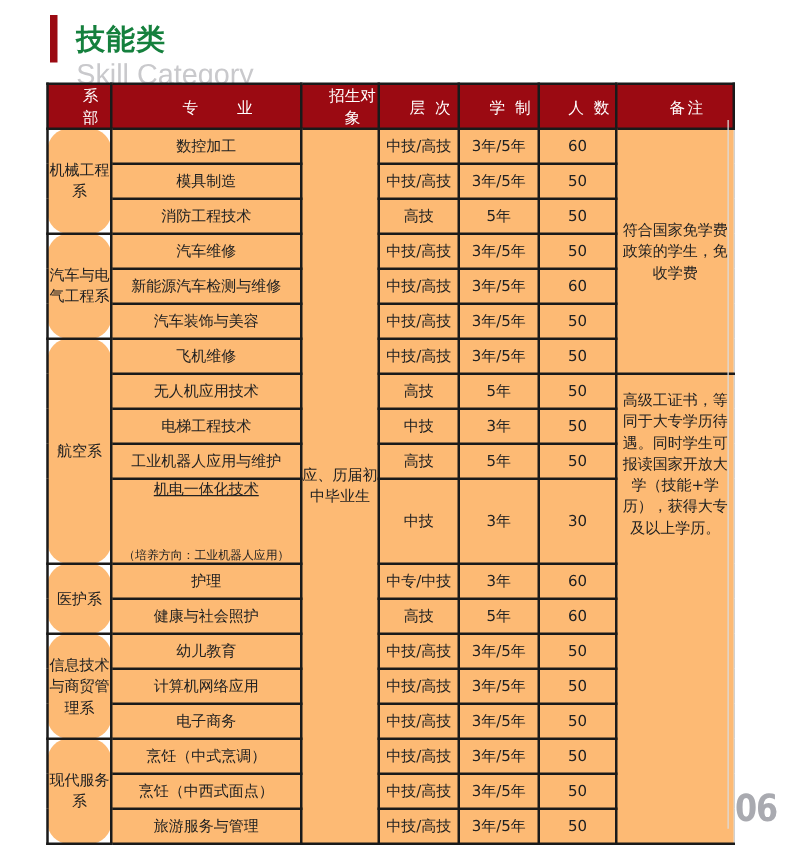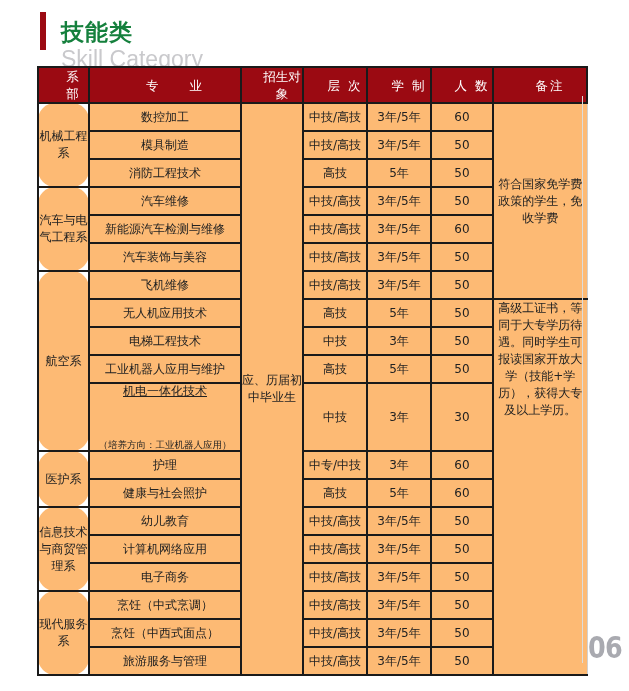--- a/index.html
+++ b/index.html
@@ -11,21 +11,21 @@
   table.skills { position: absolute; left: 37px; top: 66px; border-collapse: collapse; table-layout: fixed; }
   table.skills td, table.skills th { border: 2px solid #1a1a1a; padding: 0; text-align: center; vertical-align: middle; font-size: 12px; line-height: 17px; }
   table.skills th { background: #9b0a12; color: #ffffff; font-weight: normal; height: 27px; font-size: 12.5px; letter-spacing: 2px; padding-left: 20px; }
   table.skills tr.row td { height: 26px; }
   .gray { background: #fdba74; }
   .white { background: #fdba74; }
   td.dept { font-size: 12px; line-height: 20px; padding: 0 3px; border-radius: 17px; }
   td.major-cell { font-size: 12px; }
   .sub { display: block; font-size: 9.5px; line-height: 11px; margin-top: 40px; }
   td.target { font-size: 12.5px; line-height: 21px; margin-top: 44px; }
-  td.note { text-align: center; padding: 0 4px !important; font-size: 12px; line-height: 21px; border-right: 1px solid #d0d0d0 !important; }
+  td.note { text-align: center; padding: 12px 4px !important; font-size: 12px; line-height: 21px; border-right: 1px solid #d0d0d0 !important; }
   th.note-h { letter-spacing: 22px; }
   .pagenum { position: absolute; left: 588px; top: 630px; font-family: "DejaVu Sans", sans-serif; font-weight: bold; font-size: 30px; color: #a9aab0; letter-spacing: -1px; transform: scaleX(0.85); transform-origin: left; }
   .rule { position: absolute; left: 582px; top: 96px; width: 1px; height: 567px; background: #dcdcdc; }
 </style>
 </head>
 <body>
 
 <div class="title-bar"></div>
 <div class="title-cn">技能类</div>
 <div class="title-en">Skill Category</div>

